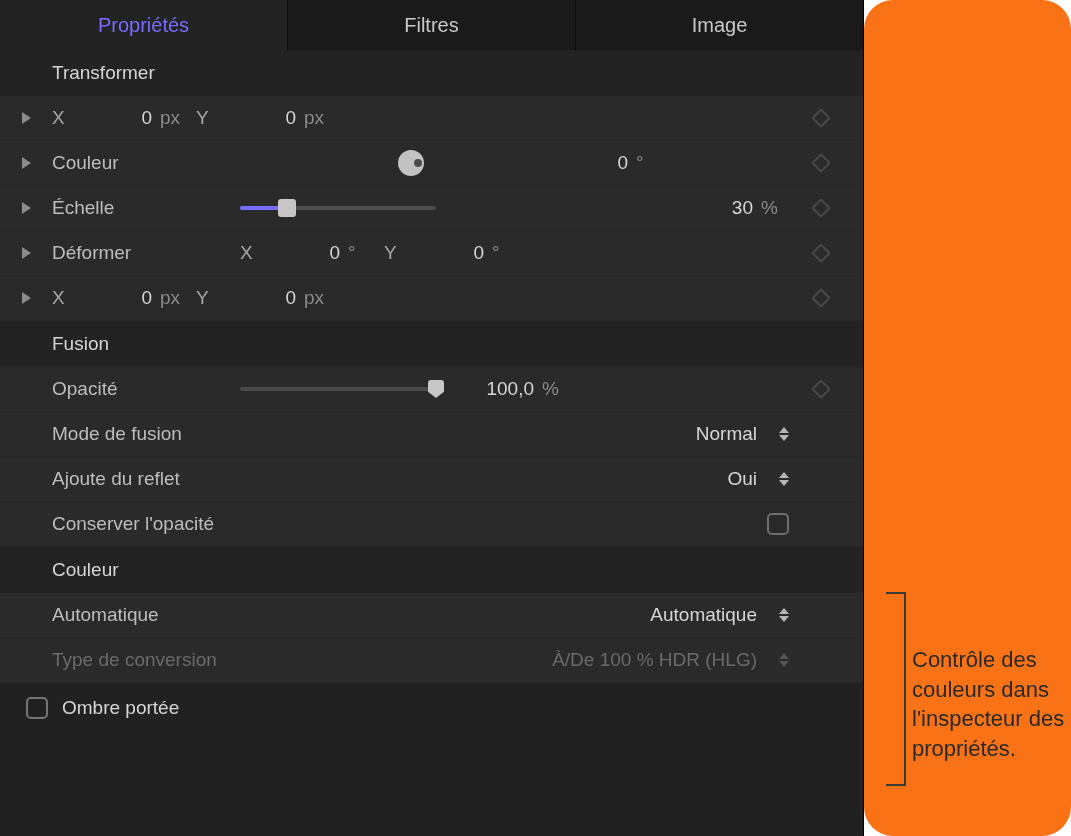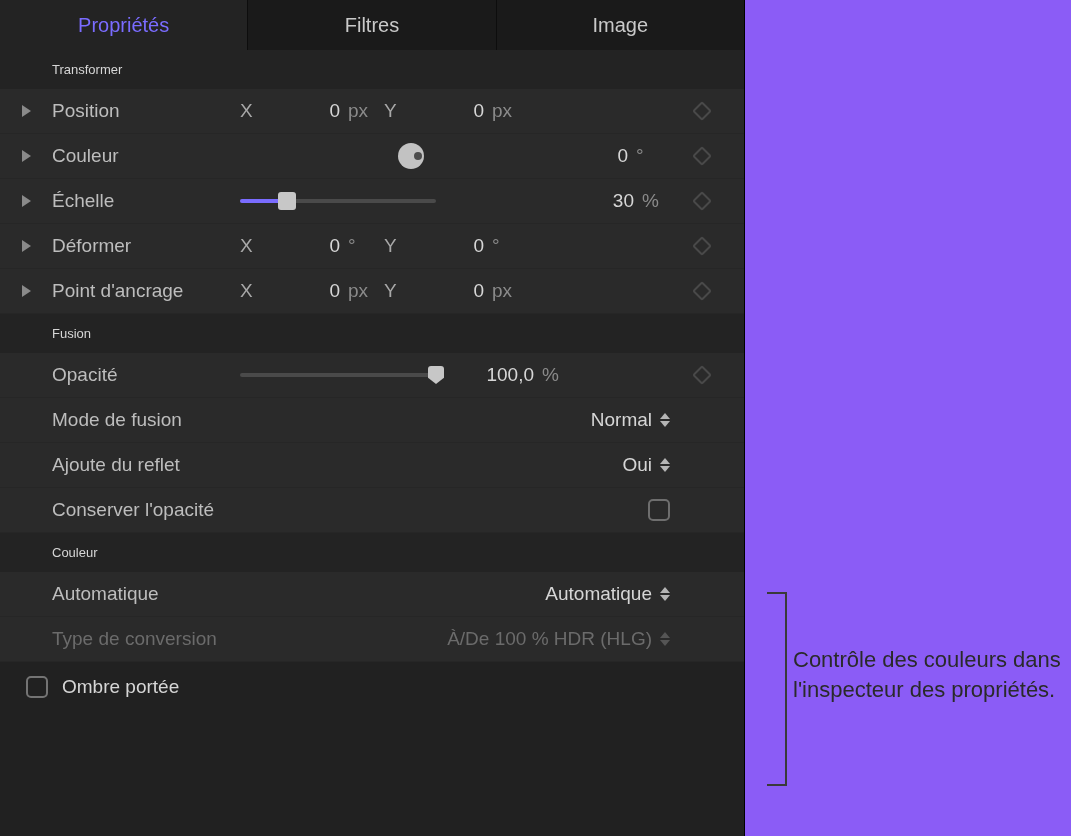--- a/index.html
+++ b/index.html
@@ -4,21 +4,21 @@
 <style>
   * { box-sizing: border-box; margin: 0; padding: 0; }
   body {
     font-family: -apple-system, "Helvetica Neue", Arial, sans-serif;
     background: #fff;
     display: flex;
     width: 1071px;
     height: 836px;
   }
   .panel {
-    width: 745px;
+    width: 864px;
     background: #212121;
     border-right: 1px solid #000;
     display: flex;
     flex-direction: column;
   }
   .tabs {
     display: flex;
     height: 50px;
     background: #1a1a1a;
   }
@@ -40,21 +40,21 @@
   .tab:last-child { border-right: none; }
   .body {
     flex: 1;
     overflow: hidden;
     font-size: 19px;
     color: #bdbdbd;
   }
   .section-header {
     padding: 12px 0 12px 52px;
     color: #d6d6d6;
-    font-size: 13px;
+    font-size: 19px;
     background: #232323;
   }
   .rows-block { background: #2a2a2a; }
   .row {
     display: flex;
     align-items: center;
     height: 45px;
     border-bottom: 1px solid #262626;
     padding-right: 18px;
   }
@@ -102,21 +102,21 @@
     flex: 1;
     display: flex;
     justify-content: flex-end;
     align-items: center;
     gap: 10px;
     padding-right: 8px;
   }
   .dropdown {
     display: flex;
     align-items: center;
-    gap: 8px;
+    gap: 22px;
     color: #d6d6d6;
     justify-content: center;
   }
   .dropdown.dim { color: #6b6b6b; }
   .updown {
     display: flex;
     flex-direction: column;
     gap: 2px;
   }
   .up-caret, .down-caret {
@@ -214,22 +214,23 @@
     border-radius: 5px;
   }
   .footer-row .lbl {
     color: #d6d6d6;
     font-size: 19px;
   }
   
   .anno {
     position: relative;
     flex: 1;
-    background: #8b5cf6;
+    background: #f97316;
     color: #222;
+    border-radius: 29px;
   }
   .bracket {
     position: absolute;
     left: 22px;
     top: 592px;
     width: 20px;
     height: 194px;
     border-right: 2px solid #3a3a3a;
     border-top: 2px solid #3a3a3a;
     border-bottom: 2px solid #3a3a3a;
@@ -256,21 +257,20 @@
 
   <div class="body">
 
     <div class="section-header">Transformer</div>
     <div class="rows-block">
 
       <div class="row">
         <div class="disclosure-cell">
             <div class="tri"></div>
           </div>
-        <div class="label">Position</div>
         <div class="xy-group">
           <div class="axis">X</div>
           <div class="num">0</div>
           <div class="unit">px</div>
           <div class="axis">Y</div>
           <div class="num">0</div>
           <div class="unit">px</div>
         </div>
         <div class="kf-cell">
             <div class="diamond"></div>
@@ -324,21 +324,20 @@
         </div>
         <div class="kf-cell">
             <div class="diamond"></div>
           </div>
       </div>
 
       <div class="row">
         <div class="disclosure-cell">
             <div class="tri"></div>
           </div>
-        <div class="label">Point d'ancrage</div>
         <div class="xy-group">
           <div class="axis">X</div>
           <div class="num">0</div>
           <div class="unit">px</div>
           <div class="axis">Y</div>
           <div class="num">0</div>
           <div class="unit">px</div>
         </div>
         <div class="kf-cell">
             <div class="diamond"></div>

